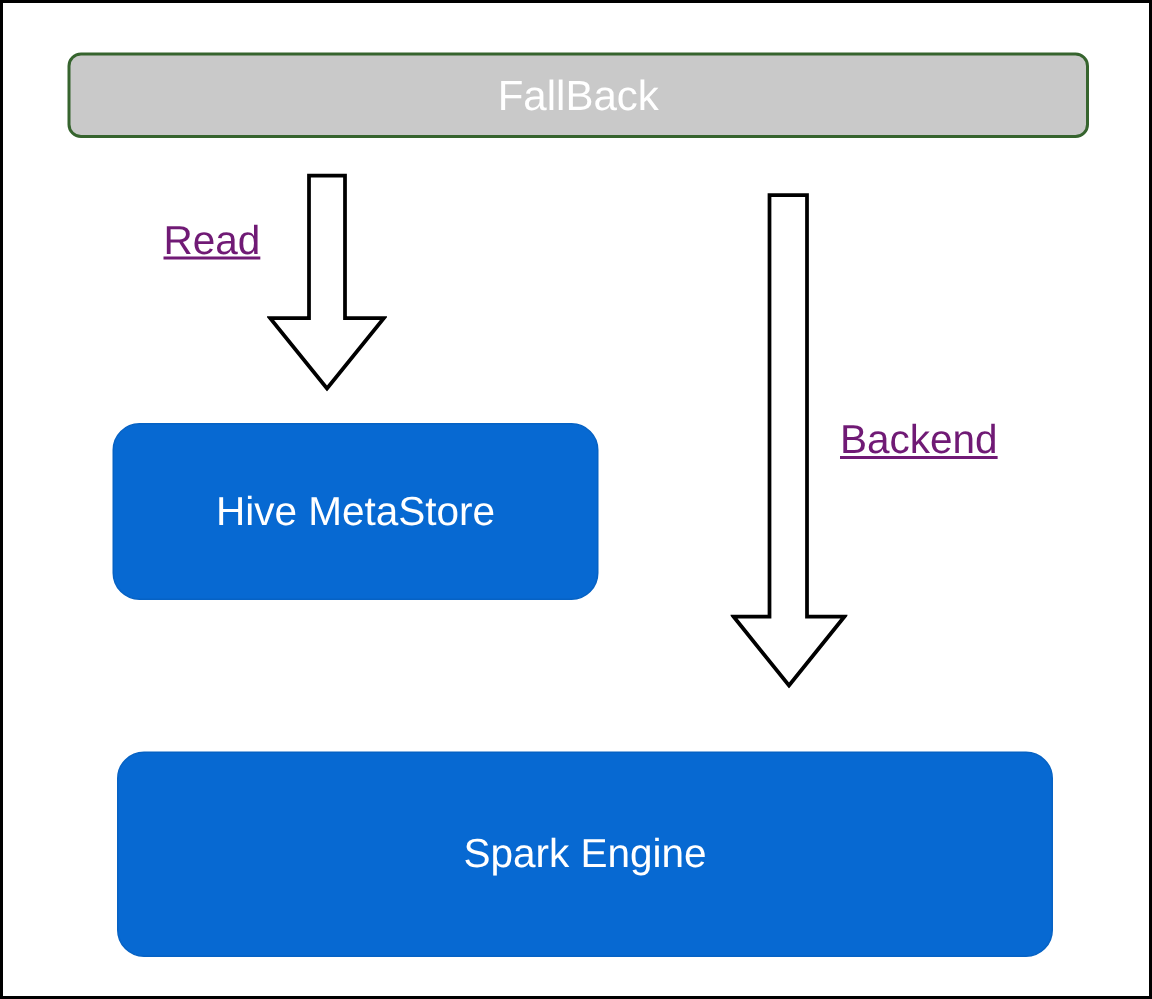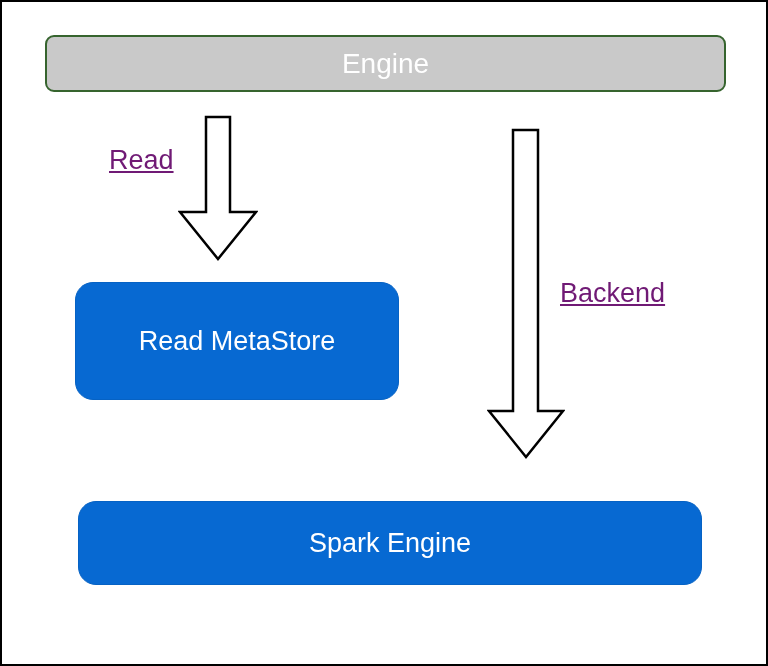--- a/index.html
+++ b/index.html
@@ -46,21 +46,21 @@
   .node-hive {
     left: 73px;
     top: 280px;
     width: 324px;
     height: 118px;
   }
   .node-spark {
     left: 76px;
     top: 499px;
     width: 624px;
-    height: 84px;
+    height: 137px;
   }
   .arrow {
     position: absolute;
   }
   .arrow-read {
     left: 176px;
     top: 113px;
     width: 80px;
     height: 146px;
   }
@@ -91,36 +91,36 @@
     left: 558px;
     top: 276px;
   }
 </style>
 </head>
 <body>
 
 <div class="canvas">
 
   <div class="node node-backend">
-    <span>Engine</span>
+    <span>FallBack</span>
   </div>
 
   <svg class="arrow arrow-read" viewBox="0 0 80 146" aria-hidden="true">
     <polygon points="28,2 52,2 52,97 78,97 40,144 2,97 28,97"></polygon>
   </svg>
 
   <div class="edge-label label-read">Read</div>
 
   <svg class="arrow arrow-fallback" viewBox="0 0 78 331" aria-hidden="true">
     <polygon points="26,2 51,2 51,283 76,283 39,329 2,283 26,283"></polygon>
   </svg>
 
   <div class="edge-label label-fallback">Backend</div>
 
   <div class="node node-blue node-hive">
-    <span>Read MetaStore</span>
+    <span>Hive MetaStore</span>
   </div>
 
   <div class="node node-blue node-spark">
     <span>Spark Engine</span>
   </div>
 
 </div>
 
 </body></html>

